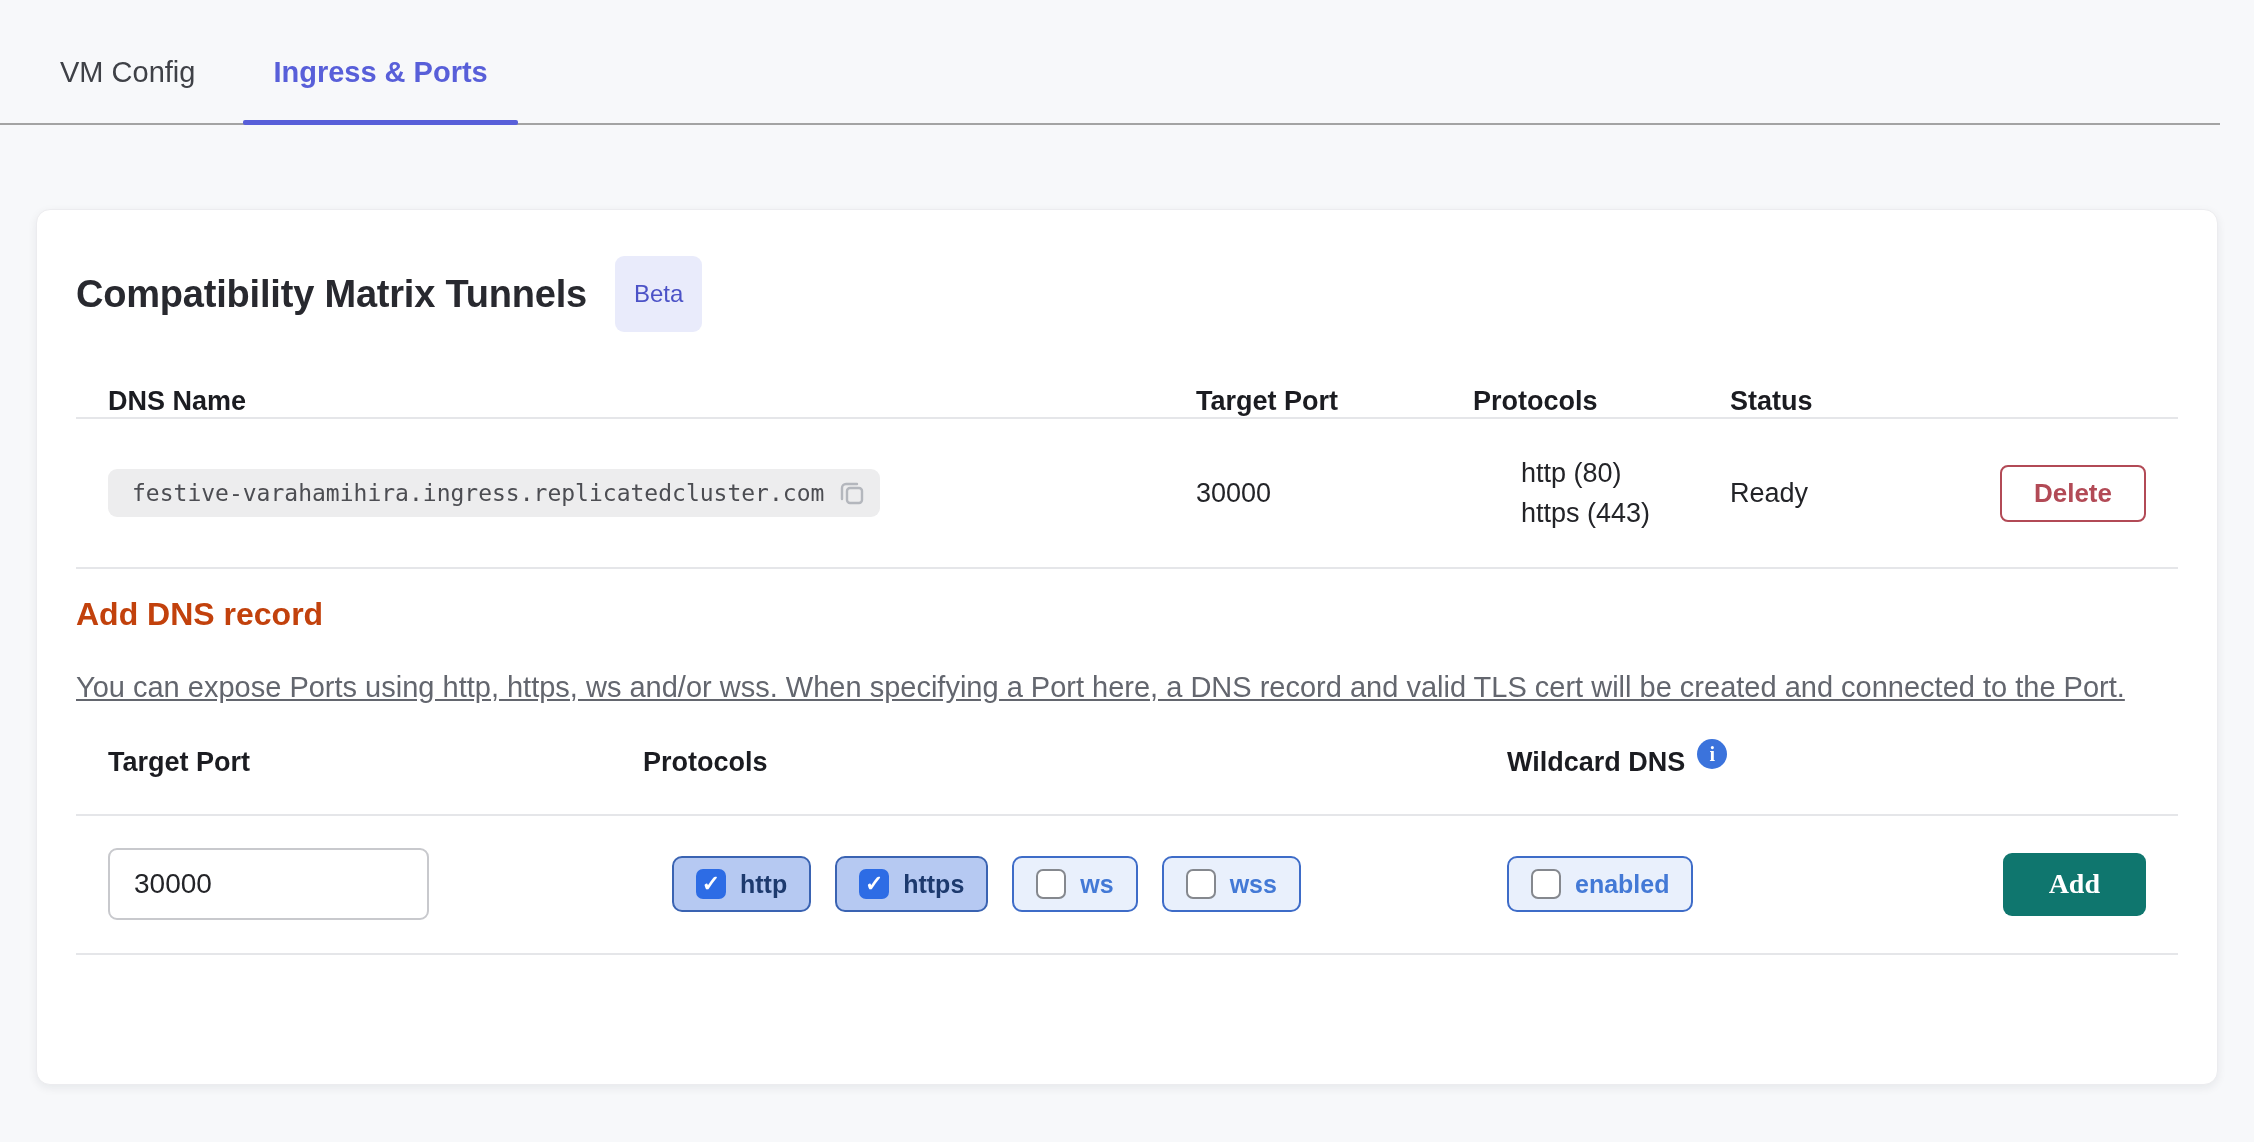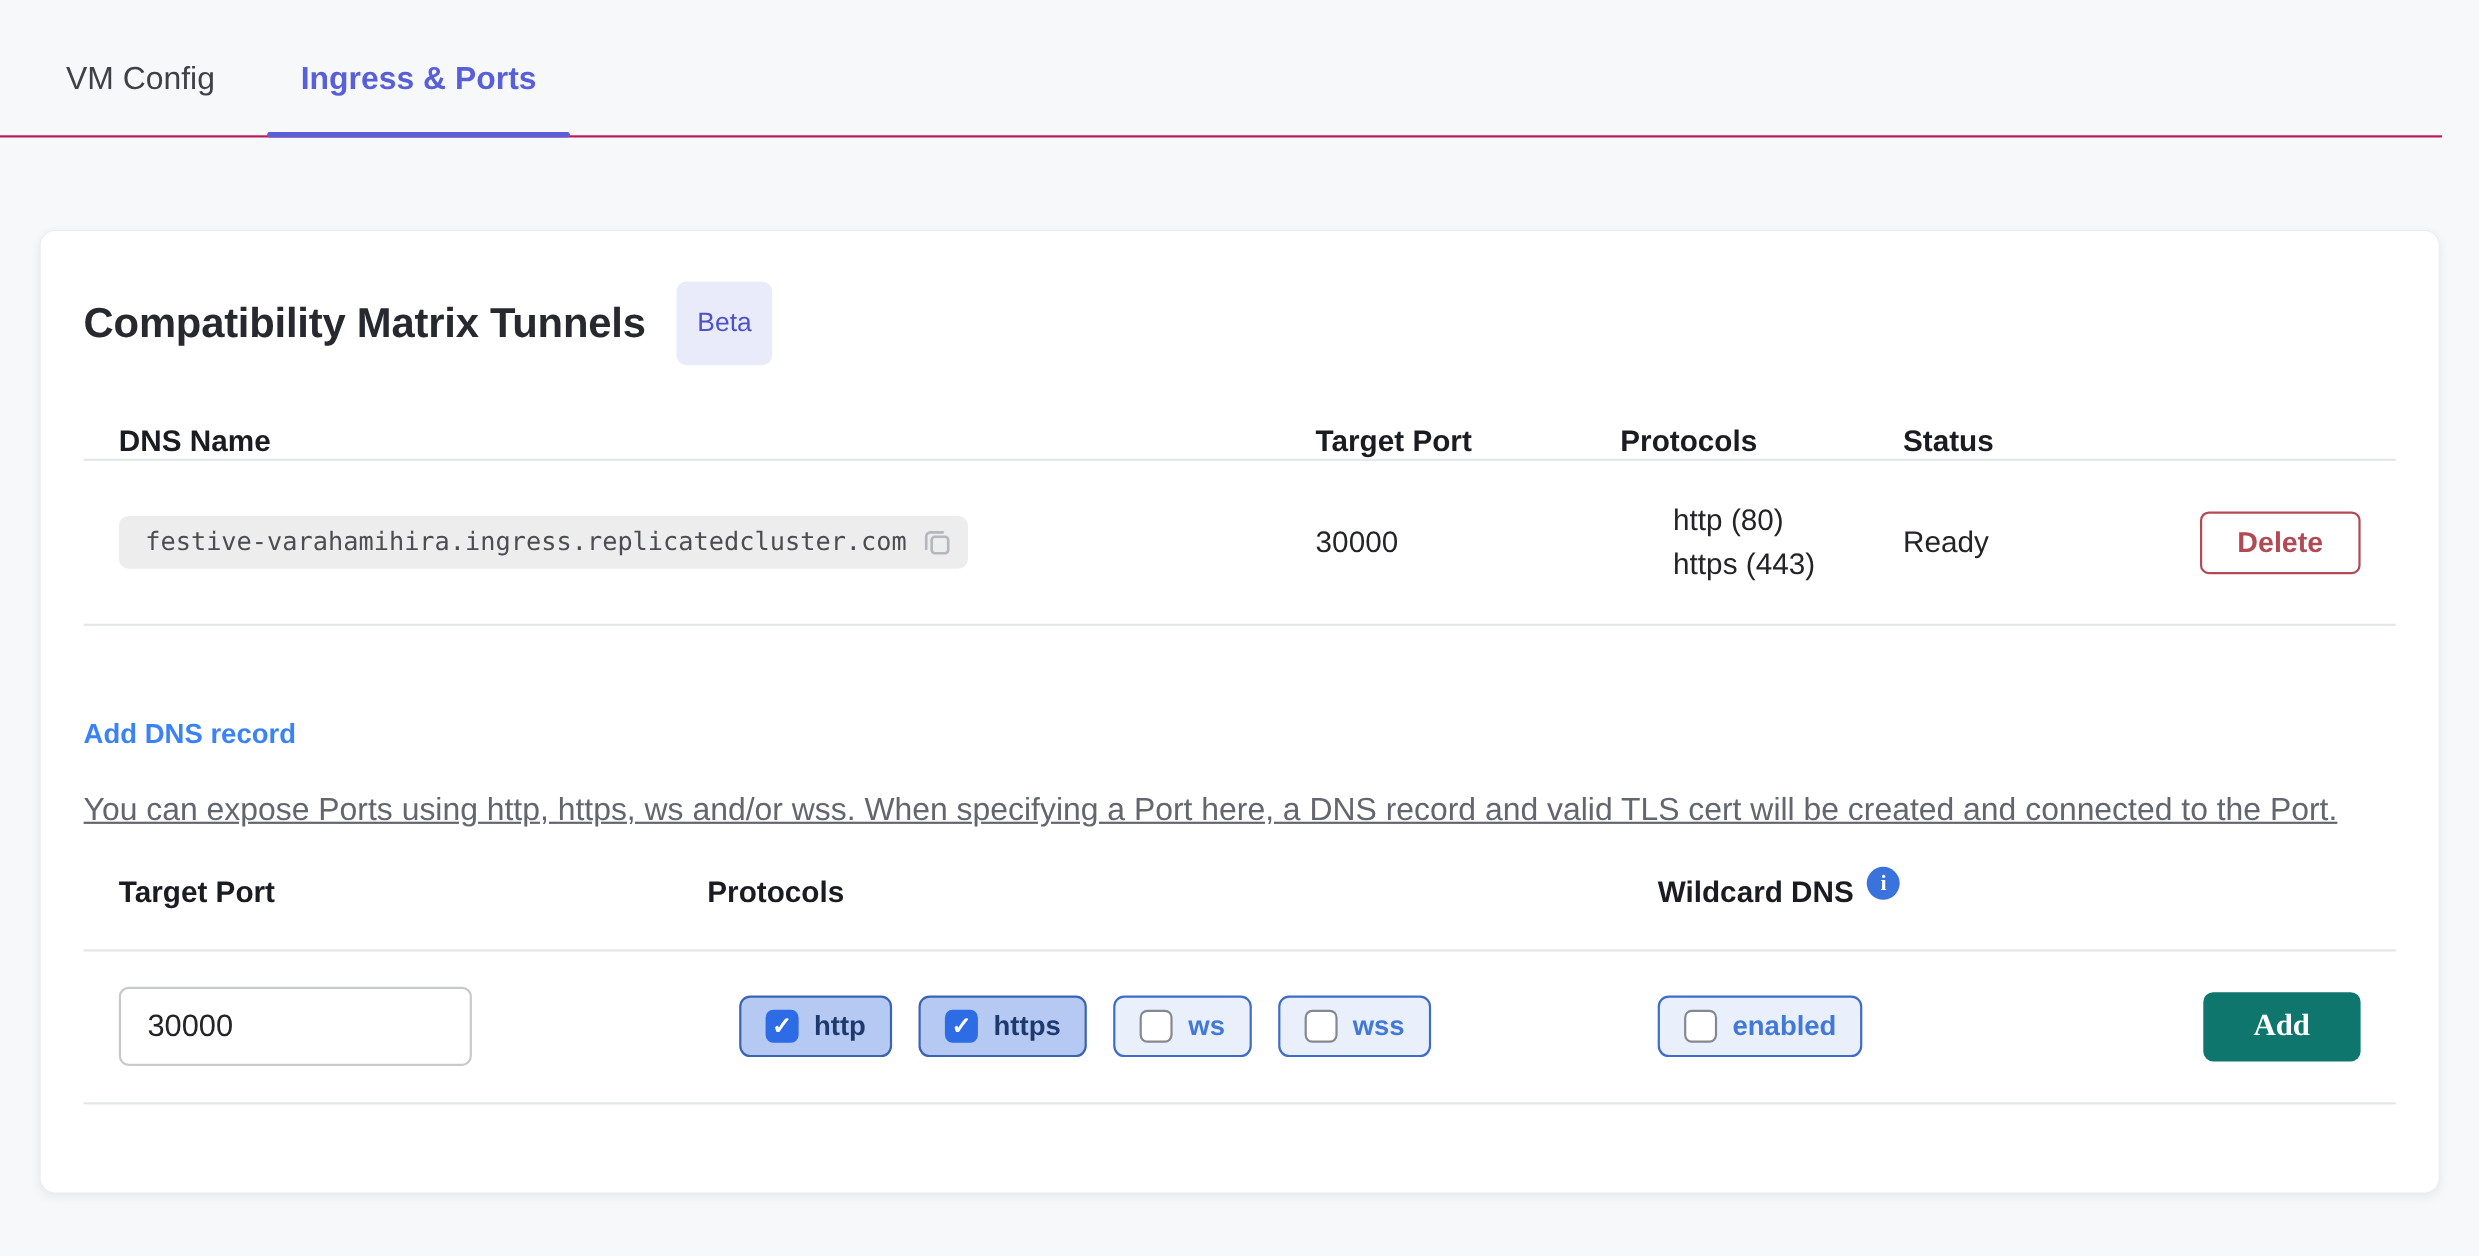--- a/index.html
+++ b/index.html
@@ -7,21 +7,21 @@
   body {
     font-family: "Liberation Sans", sans-serif;
     background: #f7f8fa;
     color: #232428;
   }
 
   
   .tabbar {
     margin-right: 34px;
     padding: 56px 0 0 30px;
-    border-bottom: 2px solid #be185d;
+    border-bottom: 2px solid #a3a3a3;
     display: flex;
     gap: 18px;
   }
   .tab {
     padding: 0 30px 34px 30px;
     font-size: 29px;
     color: #3f4147;
     position: relative;
     cursor: pointer;
     white-space: nowrap;
@@ -113,24 +113,24 @@
     font-size: 26px;
     font-weight: 700;
     border-radius: 8px;
     padding: 11px 32px;
     cursor: pointer;
     text-align: center;
   }
 
   
   .add-heading {
-    margin-top: 84px;
-    font-size: 25px;
+    margin-top: 27px;
+    font-size: 32px;
     font-weight: 600;
-    color: #3b82f6;
+    color: #c2410c;
   }
   .add-desc {
     margin-top: 34px;
     font-size: 29px;
     line-height: 40px;
     color: #63666e;
     max-width: 2090px;
     text-decoration: underline;
   }
 

